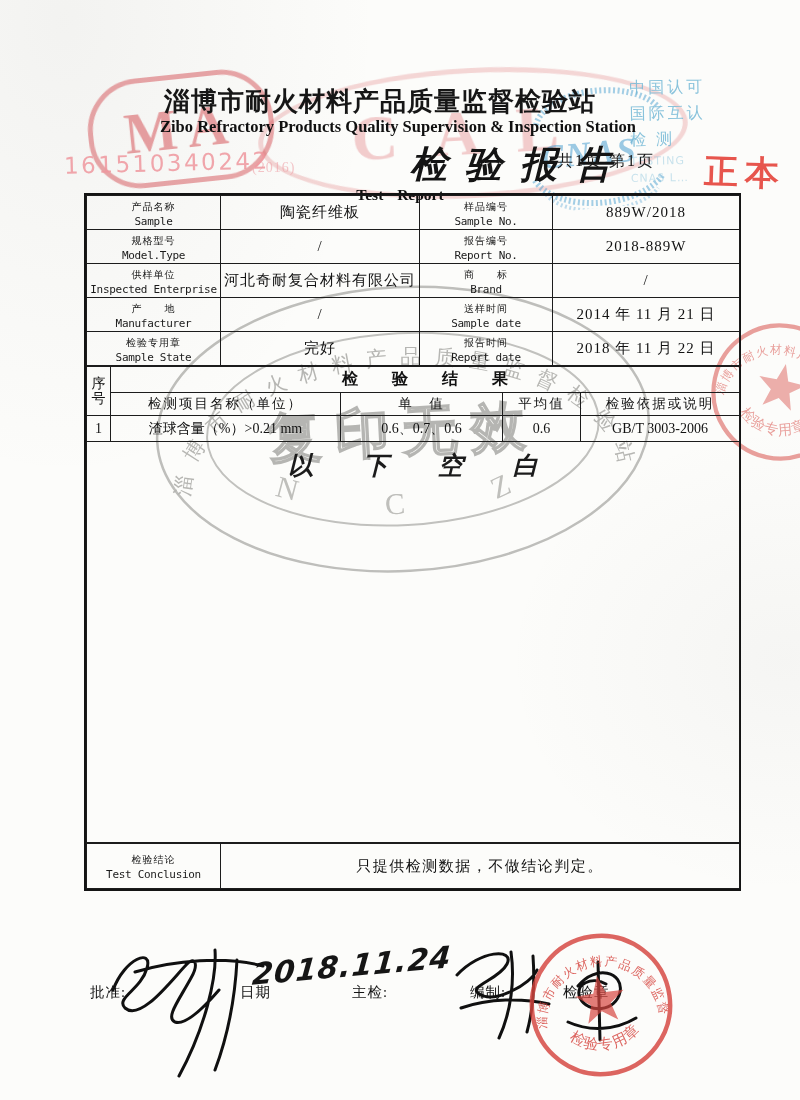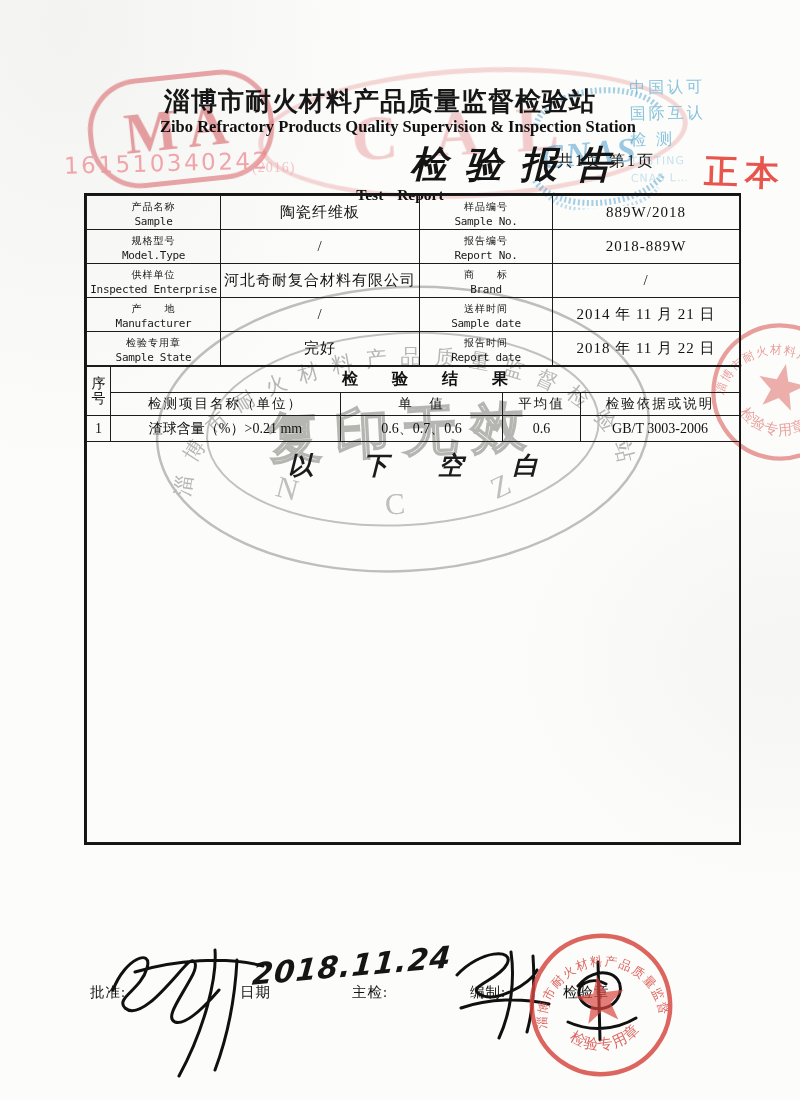--- a/index.html
+++ b/index.html
@@ -256,20 +256,27 @@
       </tr>
     </tbody>
       </table>
 
     <table>
       <colgroup>
           <col style="width:134px">
           <col style="width:519px">
         </colgroup>
       <tbody>
+          <tr class="conc">
+        <td class="lbl">
+          <div class="cn">检验结论</div>
+          <div class="en">Test Conclusion</div>
+            </td>
+        <td class="val">只提供检测数据，不做结论判定。</td>
+      </tr>
     </tbody>
       </table>
   </div>
 
   <div class="abs footer-label" style="left:90px;top:983px;">批准:</div>
   <div class="abs footer-label" style="left:240px;top:983px;">日期</div>
   <div class="abs footer-label" style="left:352px;top:983px;">主检:</div>
   <div class="abs footer-label" style="left:470px;top:983px;">编制:</div>
   <div class="abs footer-label" style="left:563px;top:983px;">检验章</div>
 

